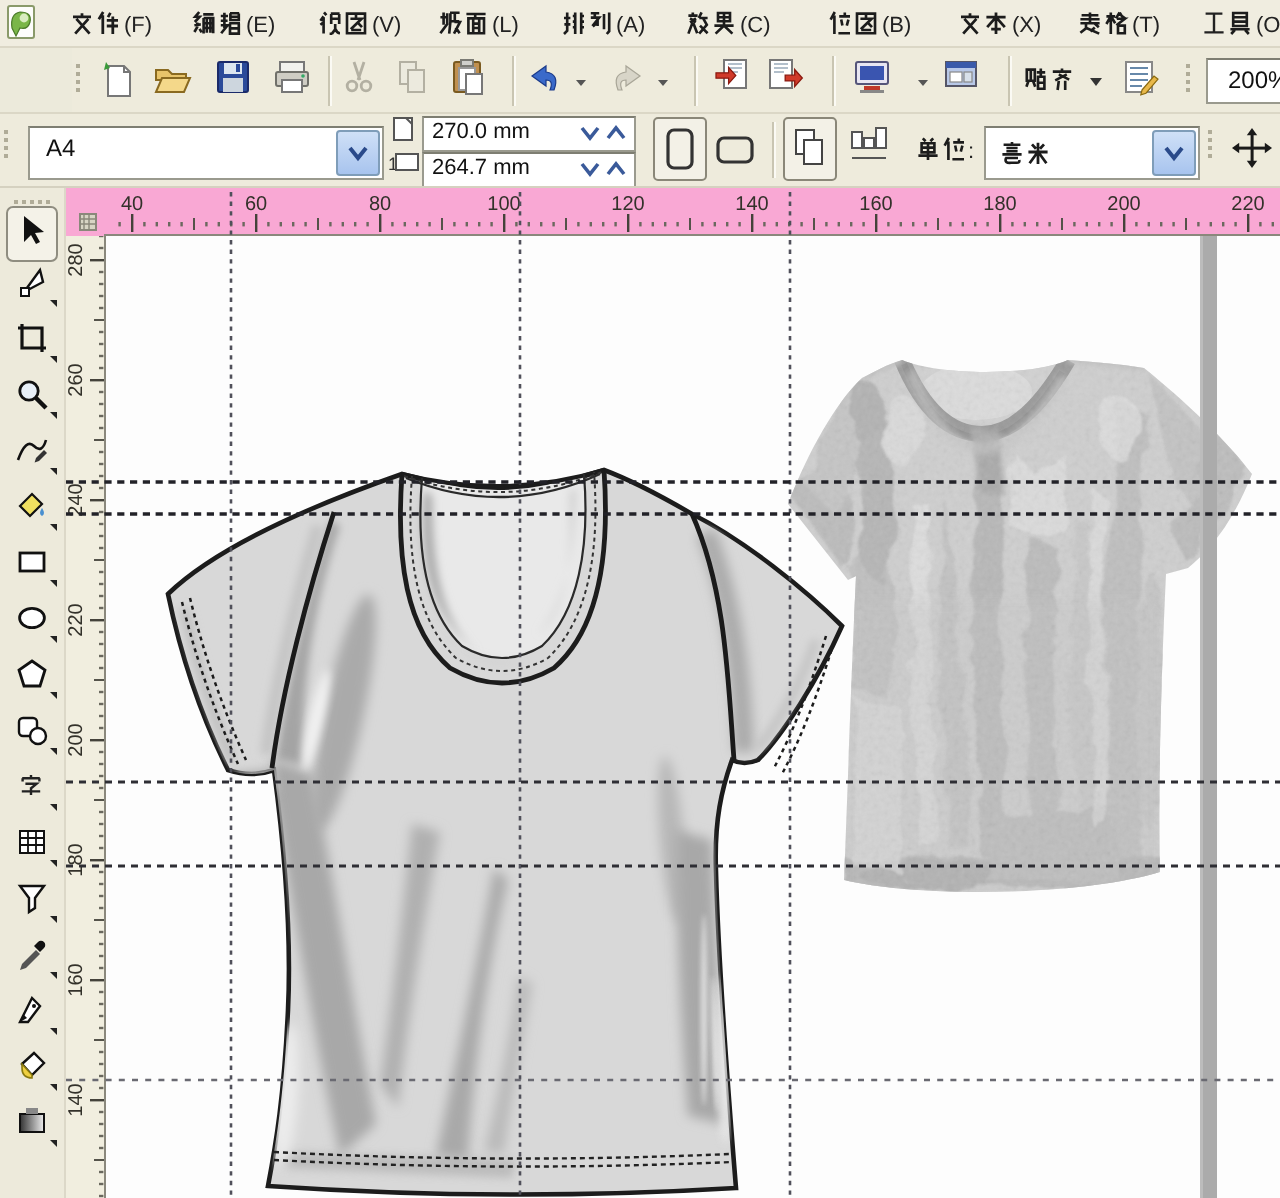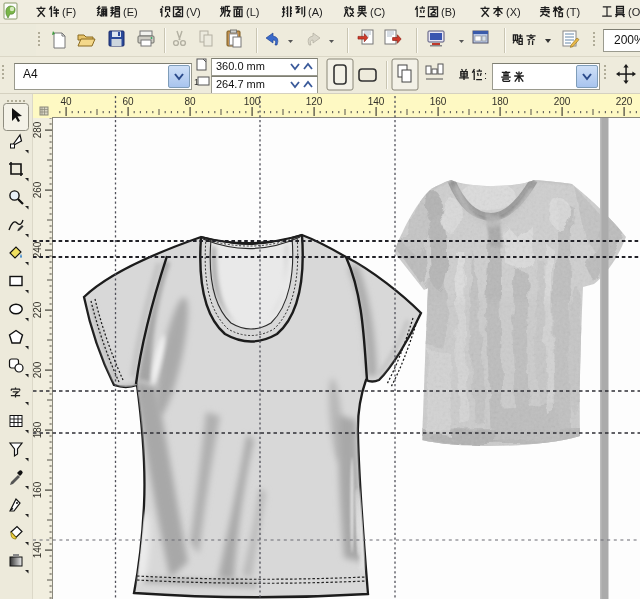--- a/index.html
+++ b/index.html
@@ -4,21 +4,21 @@
 <style>
 html,body{margin:0;padding:0;}
 #app{position:relative;width:640px;height:599px;overflow:hidden;background:#eceadb;
  font-family:"Liberation Sans",sans-serif;}
 .abs{position:absolute;}
 .cg{position:absolute;top:0;left:0;}
 
 #menubar{left:0;top:0;width:640px;height:24px;background:#f0ede0;}
 #toolbar{left:0;top:24px;width:640px;height:33px;background:#eeebdc;margin-left:36px;}
 #propbar{left:0;top:57px;width:640px;height:37px;background:#eeebdc;}
-#rulrow{left:33px;top:94px;width:607px;height:24px;background:#fef9c3;}
+#rulrow{left:33px;top:94px;width:607px;height:24px;background:#f9a8d4;}
 #toolbox{left:0;top:94px;width:33px;height:505px;background:#edeadb;}
 #vruler{left:33px;top:118px;width:20px;height:481px;background:#f1eedf;}
 #canvas{left:53px;top:118px;width:587px;height:481px;background:#fdfdfd;}
 .sep{position:absolute;width:1px;background:#c9c5b2;border-right:1px solid #fbfaf4;}
 .combo{position:absolute;background:#fff;border:1px solid #9a9a8e;border-top-color:#7e7e72;}
 .dropbtn{position:absolute;background:linear-gradient(#cfe0f7,#a8c4ee);border:1px solid #7f9db9;border-radius:2px;}
 </style>
 </head>
 <body>
 <div id="app">
@@ -370,21 +370,21 @@
 <div class="combo" style="left:14px;top:6px;width:176px;height:25px;">
 <span style="position:absolute;left:8px;top:3px;font-size:12px;color:#111">A4</span>
 <div class="dropbtn" style="right:1px;top:1px;width:20px;height:21px;">
 <svg class="cg" width="20" height="21">
             <path d="M6,8 l4,5 l4,-5" fill="none" stroke="#2a4a8a" stroke-width="2"></path>
           </svg>
 </div>
 </div>
 
 <div class="combo" style="left:211px;top:1px;width:105px;height:16px;">
-<span style="position:absolute;left:4px;top:1px;font-size:11px;color:#111">360.0 mm</span>
+<span style="position:absolute;left:4px;top:1px;font-size:11px;color:#111">270.0 mm</span>
 <svg style="position:absolute;right:2px;top:2px" width="26" height="11">
           <path d="M2,3 l4,5 l4,-5" fill="none" stroke="#3a5a9a" stroke-width="1.8"></path>
           <path d="M15,8 l4,-5 l4,5" fill="none" stroke="#3a5a9a" stroke-width="1.8"></path>
         </svg>
 </div>
 
 <div class="combo" style="left:211px;top:19px;width:105px;height:16px;">
 <span style="position:absolute;left:4px;top:1px;font-size:11px;color:#111">264.7 mm</span>
 <svg style="position:absolute;right:2px;top:2px" width="26" height="11">
           <path d="M2,3 l4,5 l4,-5" fill="none" stroke="#3a5a9a" stroke-width="1.8"></path>

